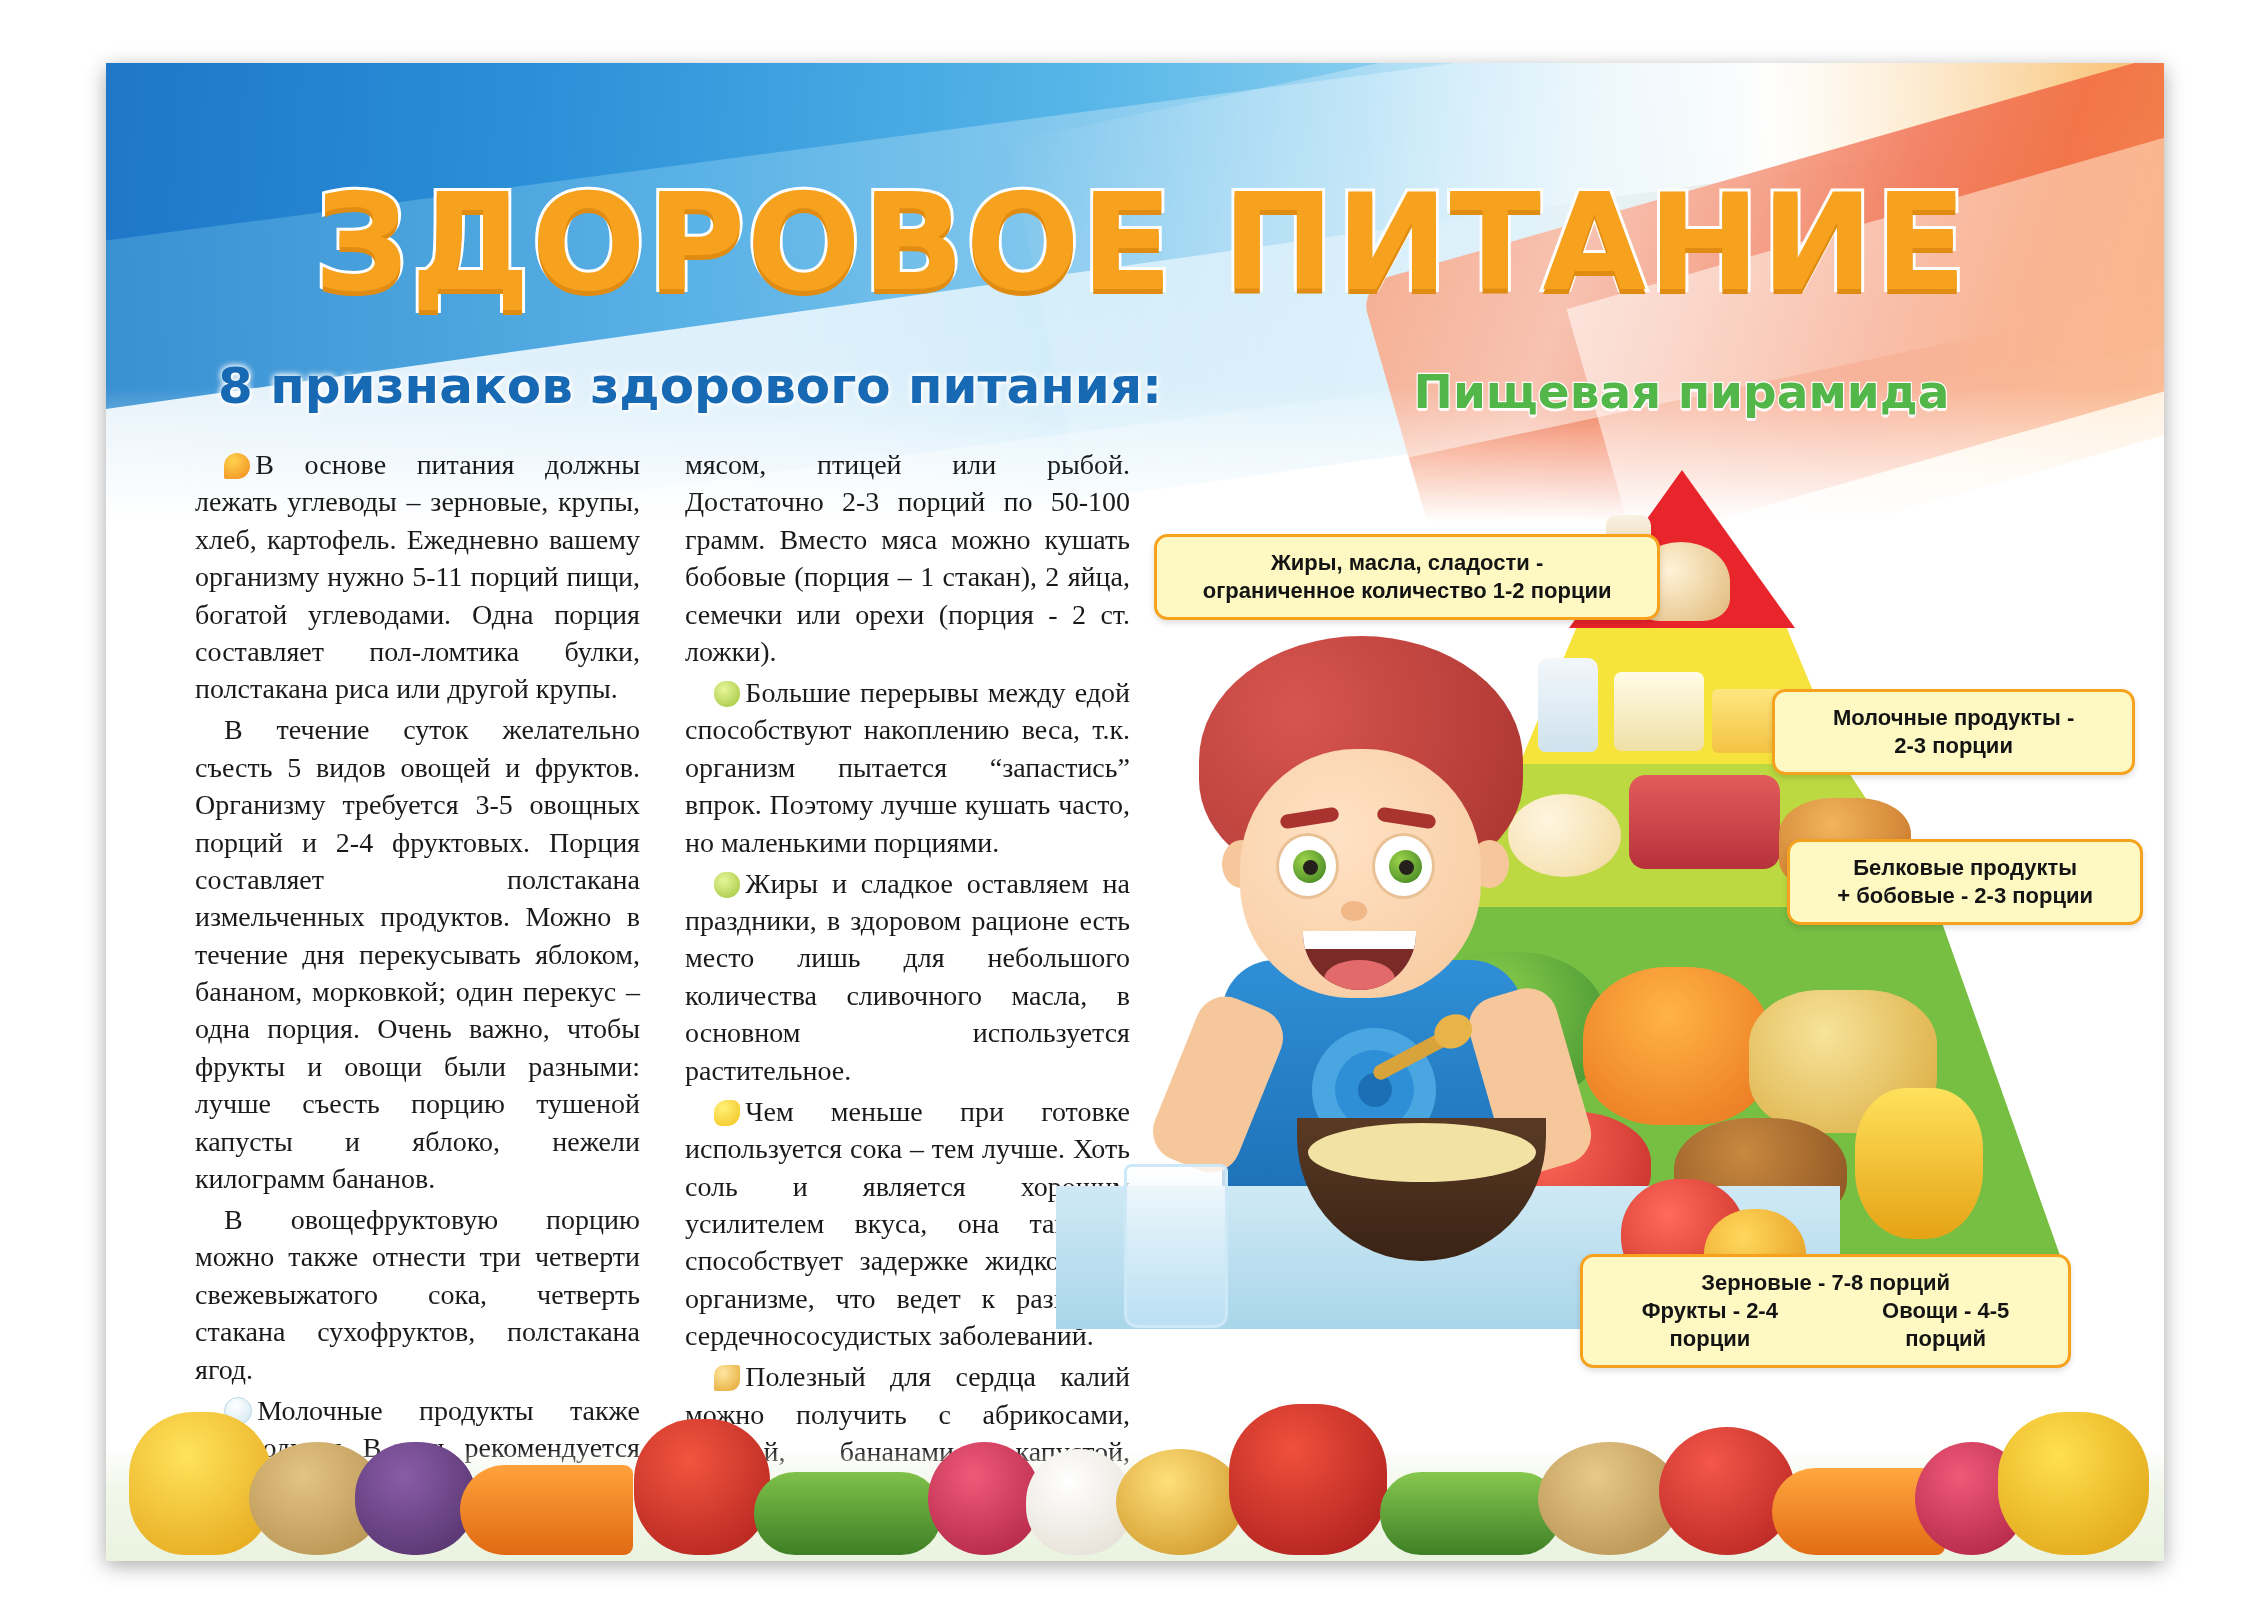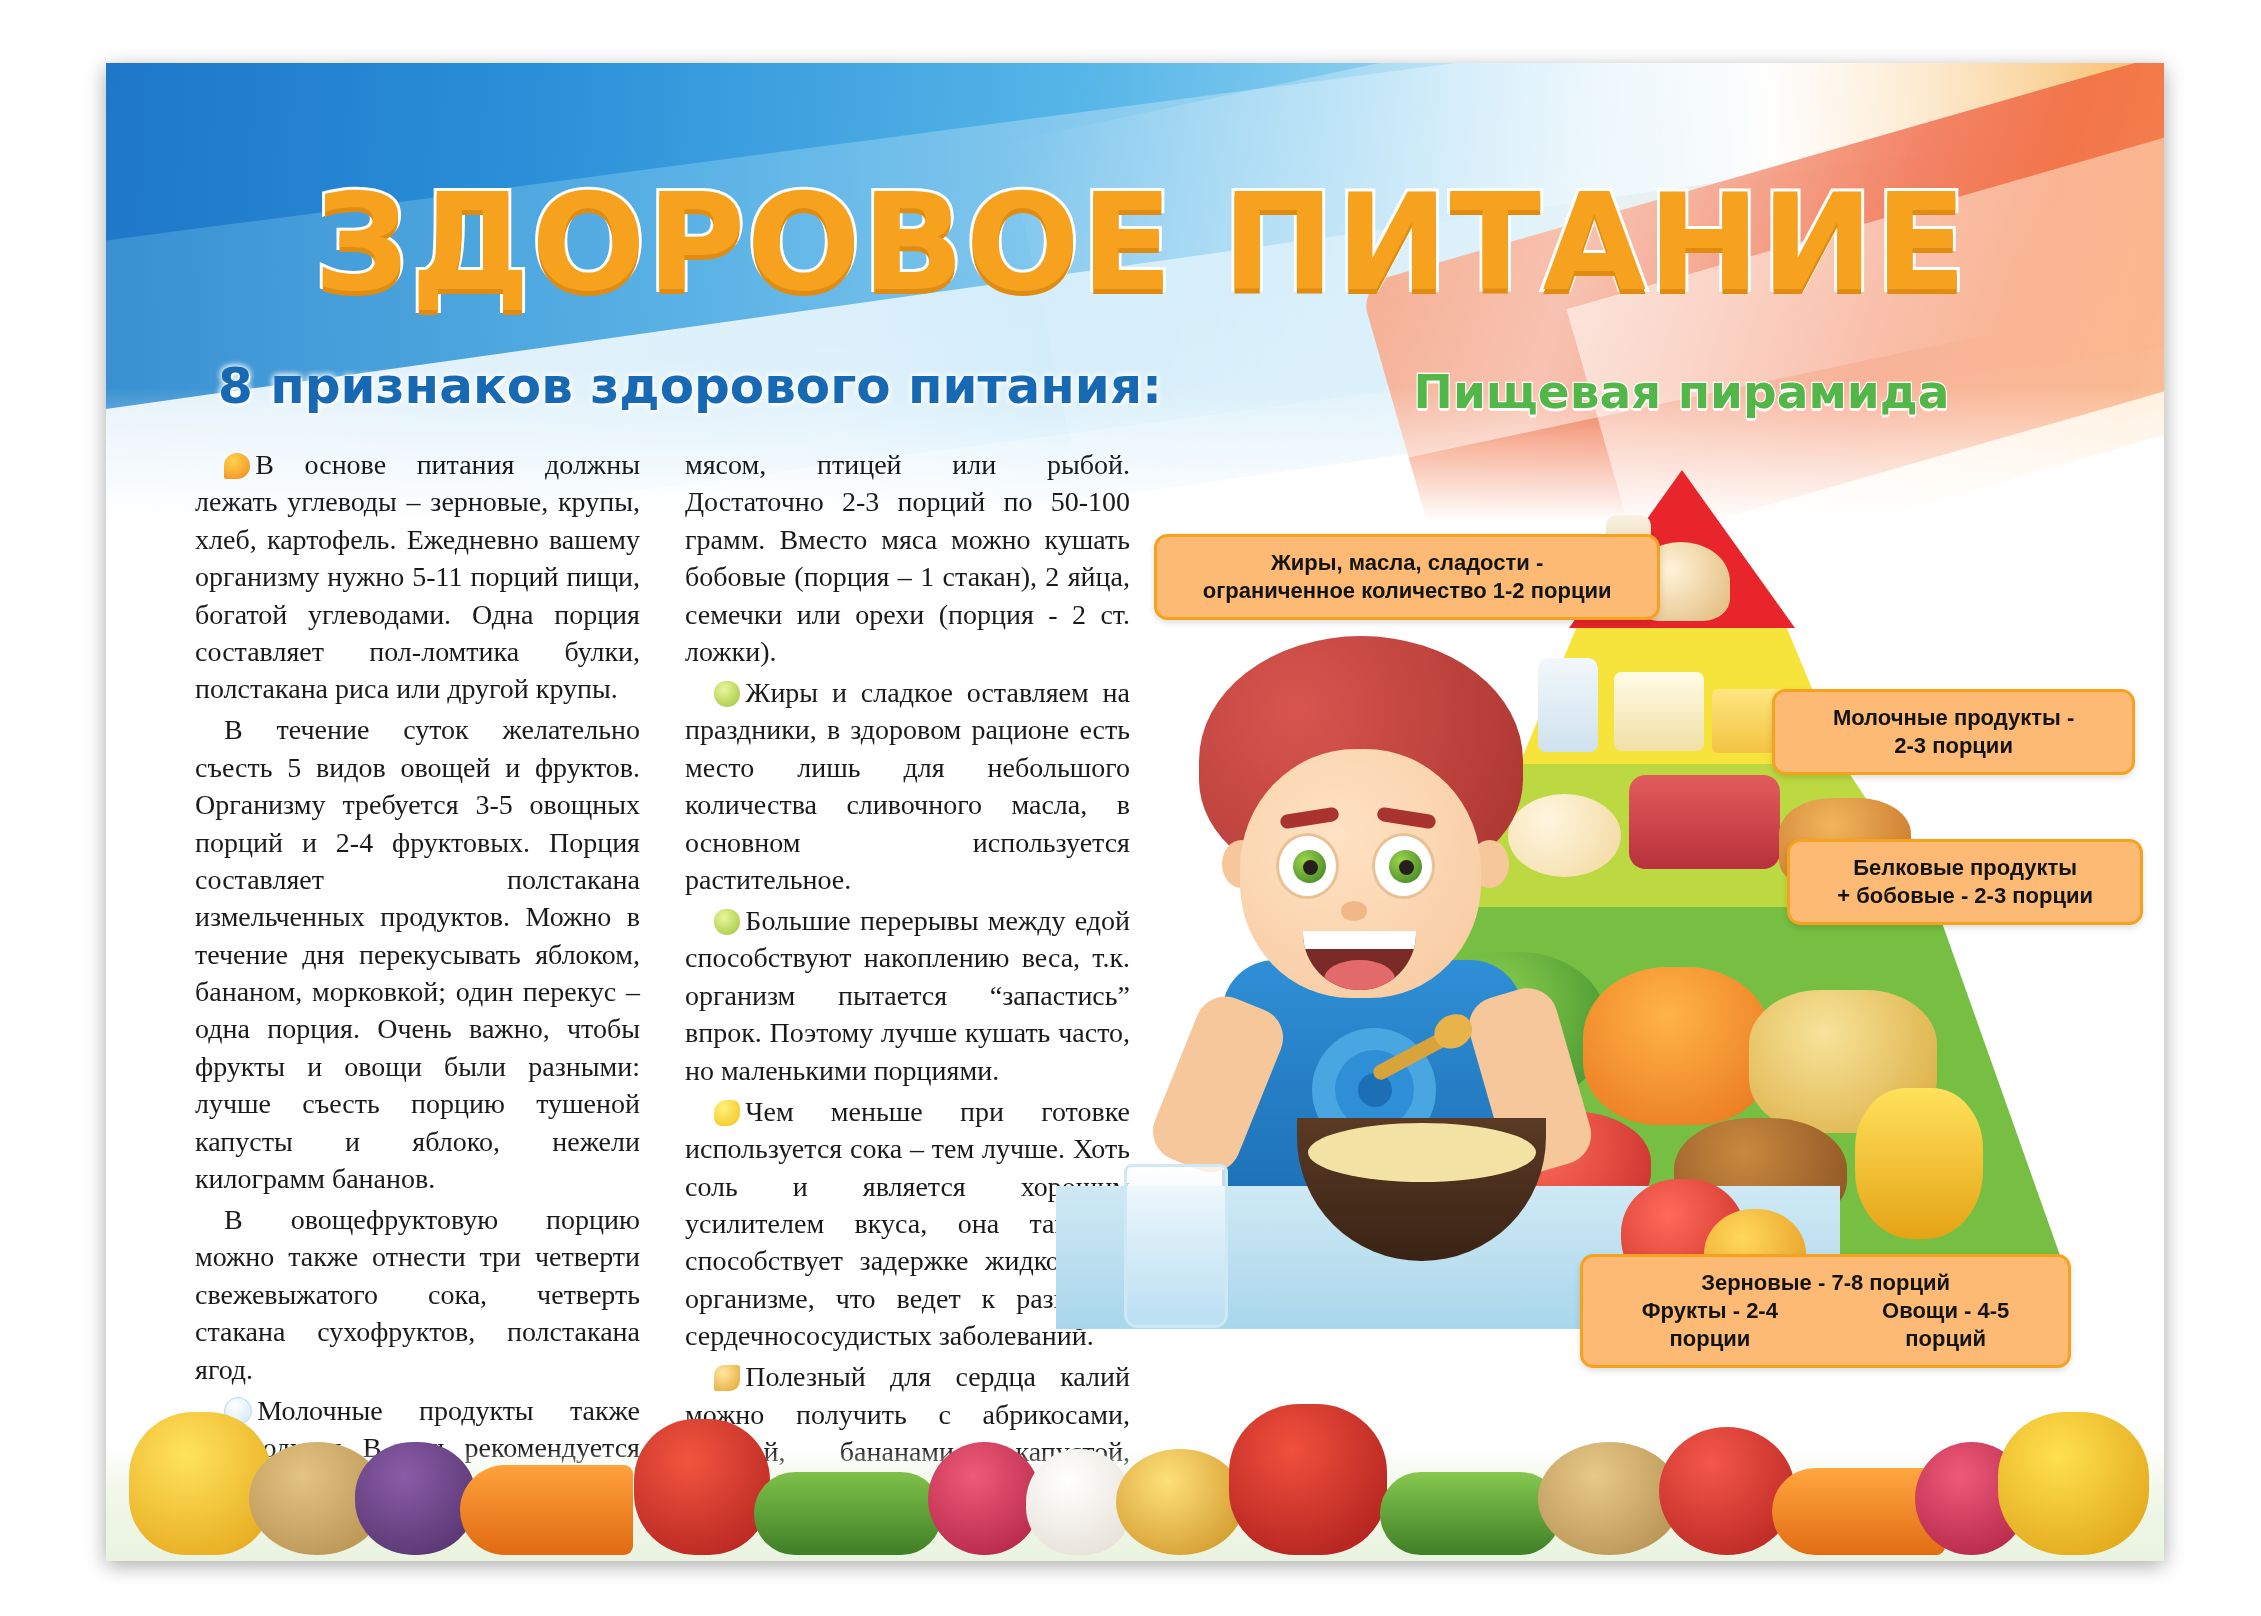--- a/index.html
+++ b/index.html
@@ -96,21 +96,21 @@
   .f6{left:347px;top:305px;width:151px;height:94px;background:linear-gradient(#e35c5c,#b6313b);border-radius:16.6px;}
   .f7{left:497px;top:328px;width:132px;height:90px;background:radial-gradient(circle at 40% 30%,#f1b45c,#c8762a);border-radius:40% 40% 30% 30%;}
   .f8{left:128px;top:482px;width:196px;height:151px;background:radial-gradient(circle at 40% 35%,#8fd24e,#3f8f2f);border-radius:45%;}
   .f9{left:301px;top:497px;width:188px;height:158px;background:radial-gradient(circle at 45% 30%,#ffb347,#e8731c);border-radius:45% 45% 40% 40%;}
   .f10{left:467px;top:520px;width:188px;height:143px;background:radial-gradient(circle at 40% 30%,#f7e39a,#d9a93c);border-radius:38%;}
   .f11{left:188px;top:641px;width:181px;height:113px;background:radial-gradient(circle at 40% 30%,#ff6a5a,#c62f2a);border-radius:45%;}
   .f12{left:392px;top:648px;width:173px;height:113px;background:radial-gradient(circle at 40% 30%,#c8883f,#8a5222);border-radius:45%;}
   .f13{left:573px;top:618px;width:128px;height:151px;background:linear-gradient(#ffe15c,#e5a315);border-radius:40% 40% 45% 45%;}
 
   
-  .callout{position:absolute;background:#fdba74;border:3.8px solid #f6a21e;border-radius:13.6px;
+  .callout{position:absolute;background:#fef9c3;border:3.8px solid #f6a21e;border-radius:13.6px;
            padding:12px 16.6px;text-align:center;font-weight:bold;color:#141414;
            font-size:22px;line-height:1.28;font-family:"Liberation Sans",sans-serif;
            box-shadow:0 3px 6px rgba(0,0,0,.13);}
   .c-fats{left:1048px;top:471px;width:467px;}
   .c-dairy{left:1666px;top:626px;width:324px;}
   .c-protein{left:1681px;top:776px;width:317px;}
   .c-grain{left:1474px;top:1191px;width:452px;}
   .c-grain .row{display:flex;justify-content:space-between;gap:19.6px;}
 
   
@@ -188,22 +188,22 @@
   <div class="cols">
     <div class="col left">
       <p><span class="bullet b-carrot"></span><span>В основе питания должны лежать углеводы – зерновые, крупы, хлеб, картофель. Ежедневно вашему организму нужно 5-11 порций пищи, богатой углеводами. Одна порция составляет пол-ломтика булки, полстакана риса или другой крупы.</span></p>
       <p class="plain"><span>В течение суток желательно съесть 5 видов овощей и фруктов. Организму требуется 3-5 овощных порций и 2-4 фруктовых. Порция составляет полстакана измельченных продуктов. Можно в течение дня перекусывать яблоком, бананом, морковкой; один перекус – одна порция. Очень важно, чтобы фрукты и овощи были разными: лучше съесть порцию тушеной капусты и яблоко, нежели килограмм бананов.</span></p>
       <p class="plain"><span>В овощефруктовую порцию можно также отнести три четверти свежевыжатого сока, четверть стакана сухофруктов, полстакана ягод.</span></p>
       <p><span class="bullet b-milk"></span><span>Молочные продукты также необходимы. В день рекомендуется употребить 2-4 порции, где порция – это стакан молока, кефира, полстакана творога, 3-5 кусочков сыра.</span></p>
       <p><span class="bullet b-fish"></span><span>Белок поступает в организм с</span></p>
     </div>
     <div class="col right">
       <p style="text-indent:0"><span>мясом, птицей или рыбой. Достаточно 2-3 порций по 50-100 грамм. Вместо мяса можно кушать бобовые (порция – 1 стакан), 2 яйца, семечки или орехи (порция - 2 ст. ложки).</span></p>
+      <p><span class="bullet b-pear"></span><span>Большие перерывы между едой способствуют накоплению веса, т.к. организм пытается “запастись” впрок. Поэтому лучше кушать часто, но маленькими порциями.</span></p>
       <p><span class="bullet b-pear"></span><span>Жиры и сладкое оставляем на праздники, в здоровом рационе есть место лишь для небольшого количества сливочного масла, в основном используется растительное.</span></p>
-      <p><span class="bullet b-pear"></span><span>Большие перерывы между едой способствуют накоплению веса, т.к. организм пытается “запастись” впрок. Поэтому лучше кушать часто, но маленькими порциями.</span></p>
       <p><span class="bullet b-lemon"></span><span>Чем меньше при готовке используется сока – тем лучше. Хоть соль и является хорошим усилителем вкуса, она так же способствует задержке жидкости в организме, что ведет к развитию сердечнососудистых заболеваний.</span></p>
       <p><span class="bullet b-fish"></span><span>Полезный для сердца калий можно получить с абрикосами, курагой, бананами, капустой, морковью.</span></p>
       <p><span class="bullet b-melon"></span><span>Депрессия, апатия, быстрая утомляемость – результат магниевой голодовки, поэтому не забывайте о растительной пище.</span></p>
     </div>
   </div>
 
   <div class="pyramid">
     <div class="tier t-base"></div>
     <div class="tier t-protein"></div>
     <div class="tier t-dairy"></div>

